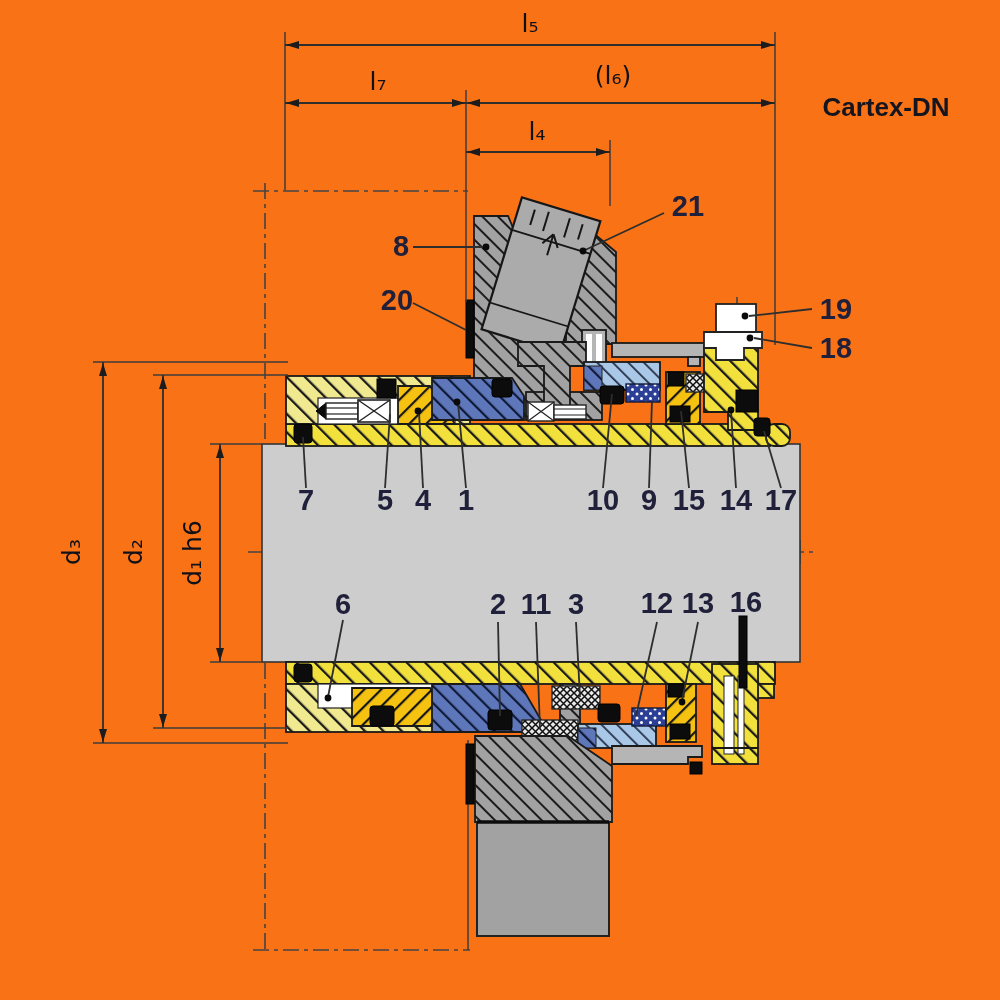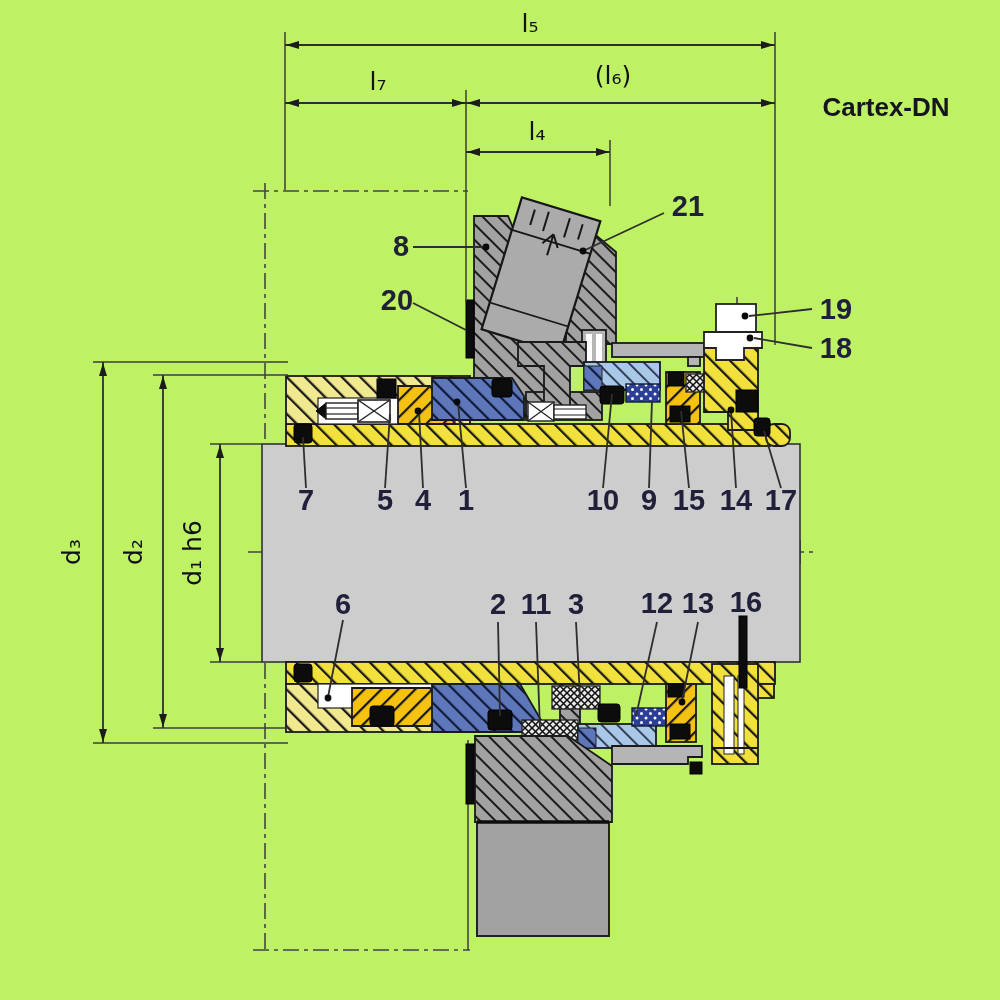--- a/index.html
+++ b/index.html
@@ -1,16 +1,16 @@
 <!DOCTYPE html>
 <html><head>
 <meta charset="utf-8">
 <style>
   html,body{margin:0;padding:0;background:#ffffff;}
-  .stage{position:relative;width:1000px;height:1000px;background:#bef264;overflow:hidden;}
+  .stage{position:relative;width:1000px;height:1000px;background:#f97316;overflow:hidden;}
   svg{display:block;}
   .pn{font-family:"Liberation Sans",sans-serif;font-size:29px;font-weight:600;fill:#20203a;}
   .dim{font-family:"DejaVu Sans",sans-serif;font-size:25px;font-weight:400;fill:#101018;}
   .title{font-family:"Liberation Sans",sans-serif;font-size:26px;font-weight:600;fill:#15151f;}
   .thin{stroke:#3c3c3c;stroke-width:1.5;fill:none;}
   .dimline{stroke:#2e2e2e;stroke-width:1.8;fill:none;}
   .cl{stroke:#444;stroke-width:1.6;fill:none;stroke-dasharray:16 5 4 5;}
   .ldr{stroke:#2e2e2e;stroke-width:1.8;fill:none;}
   .arr{fill:#1c1c1c;stroke:none;}
   .dot{fill:#0a0a0a;stroke:none;}

